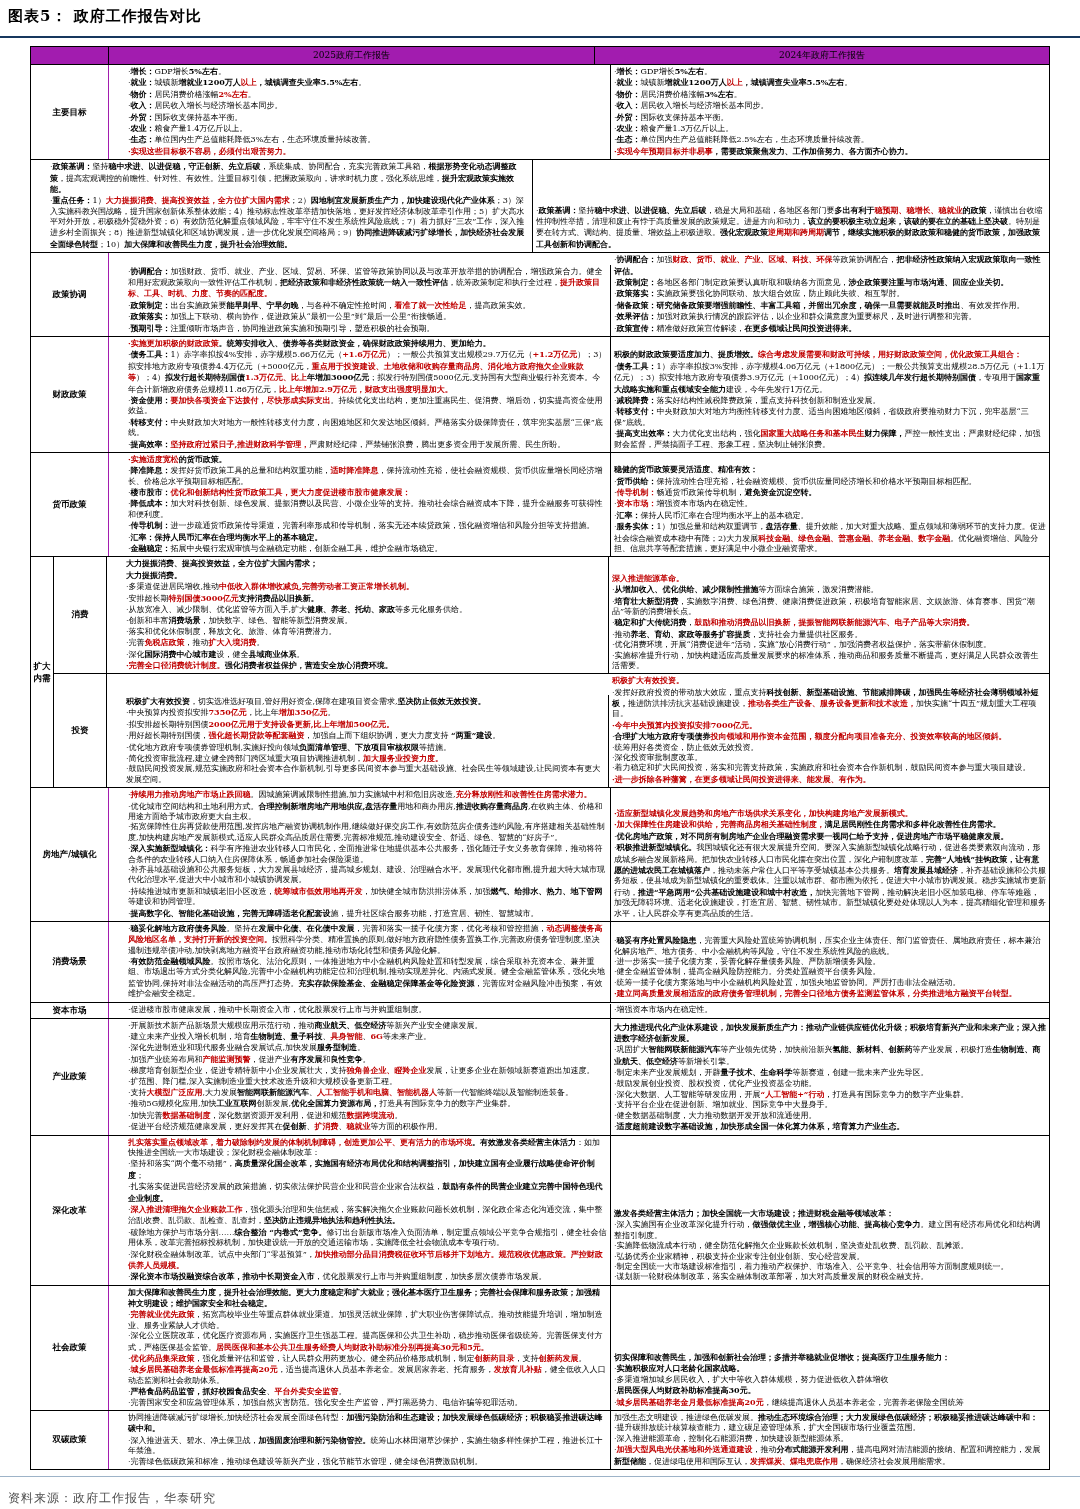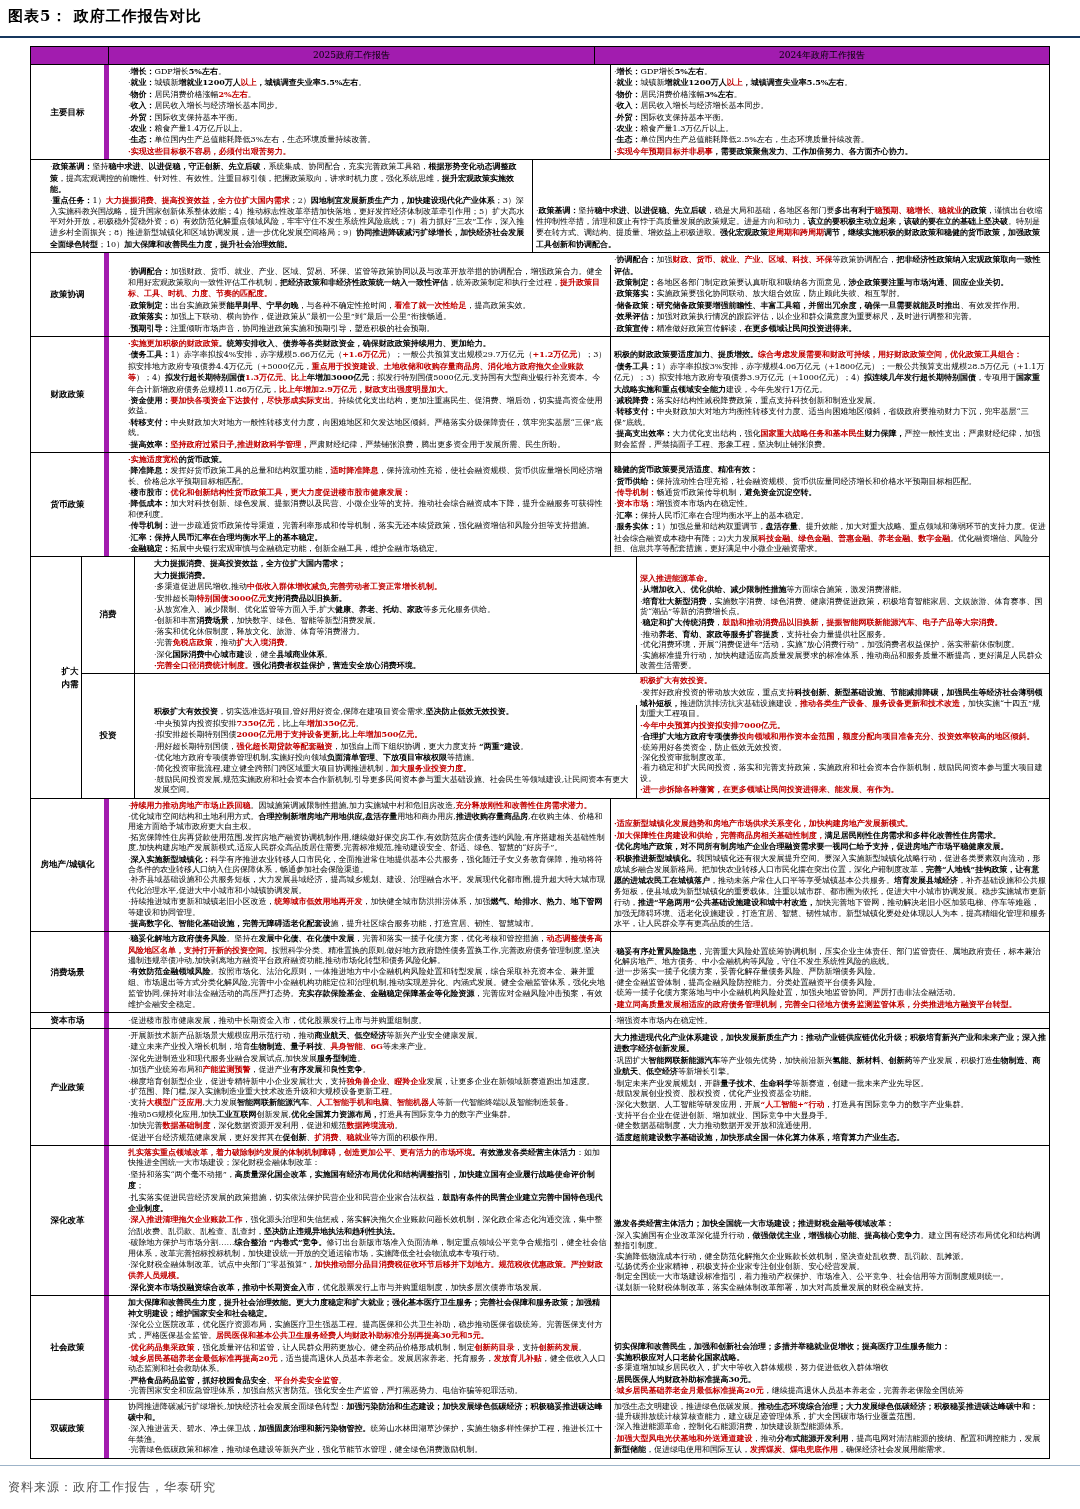--- a/index.html
+++ b/index.html
@@ -10,34 +10,34 @@
   .title-rule{border:none;border-top:2px solid #17375e;margin:1px 0 8px 0;}
   .tbl{margin-left:30px;width:1020px;border:1px solid #000;box-sizing:border-box;}
   .hdr{display:flex;background:#a21caf;border-bottom:1px solid #000;font-weight:normal;
        font-size:9px;text-align:center;}
   .hdr .spacer{width:78px;border-right:1px solid #000;box-sizing:border-box;}
   .hdr .hc{padding:2px 0;box-sizing:border-box;}
   .hdr .hc1{width:486px;border-right:1px solid #000;}
   .hdr .hc2{flex:1;}
   .srow{display:flex;border-bottom:1px solid #000;}
   .srow:last-child{border-bottom:none;}
-  .lbl{width:78px;min-width:78px;border-right:5px solid #a21caf;box-sizing:border-box;
+  .lbl{width:78px;min-width:78px;border-right:1px solid #a21caf;box-sizing:border-box;
        display:flex;align-items:center;justify-content:center;text-align:center;
        font-weight:bold;font-size:8.5px;padding:2px;line-height:1.3;}
   .cells{flex:1;display:flex;align-items:flex-end;margin-left:16px;}
   .cell{padding:1px 3px 2px 3px;font-size:8px;line-height:1.3;box-sizing:border-box;}
   .c1{width:486px;min-width:486px;border-right:1px solid #000;}
   .c2{flex:1;}
   .ln{margin:0;}
   .rd{color:#c00000;font-weight:bold;}
   .bd{font-weight:bold;}
   
   .outerlbl{width:23px;min-width:23px;border-right:1px solid #000;box-sizing:border-box;
        display:flex;align-items:center;justify-content:center;font-weight:bold;
-       font-size:8.5px;word-break:break-all;text-align:center;line-height:1.5;padding:1px;margin-left:28px;}
+       font-size:8.5px;word-break:break-all;text-align:center;line-height:1.5;padding:1px;}
   .subcol{flex:1;display:flex;flex-direction:column;}
   .subrow{display:flex;border-bottom:1px solid #000;flex:1;}
   .subrow:last-child{border-bottom:none;}
   .sublbl{width:53px;min-width:53px;border-right:1px solid #000;box-sizing:border-box;
        display:flex;align-items:center;justify-content:center;font-weight:bold;
        font-size:8.5px;text-align:center;}
   .footer{margin-top:6px;border-top:1px solid #9db3c8;padding:10px 0 0 8px;}
   .footer-text{font-size:12px;color:#4d4d4d;letter-spacing:1px;}
 </style>
 </head>
@@ -299,20 +299,21 @@
               <div class="ln">·制定全国统一大市场建设标准指引，着力推动产权保护、市场准入、公平竞争、社会信用等方面制度规则统一。</div>
               <div class="ln">·谋划新一轮财税体制改革，落实金融体制改革部署，加大对高质量发展的财税金融支持。</div>
             </div>
           </div>
         </div>
         <div class="srow">
           <div class="lbl">社会政策</div>
           <div class="cells">
             <div class="cell c1">
               <div class="ln"><span class="bd">加大保障和改善民生力度，提升社会治理效能。更大力度稳定和扩大就业；强化基本医疗卫生服务；完善社会保障和服务政策；加强精神文明建设；维护国家安全和社会稳定。</span></div>
+              <div class="ln">·<span class="rd">完善就业优先政策</span>，拓宽高校毕业生等重点群体就业渠道。加强灵活就业保障，扩大职业伤害保障试点。推动技能提升培训，增加制造业、服务业紧缺人才供给。</div>
               <div class="ln">·深化公立医院改革，优化医疗资源布局，实施医疗卫生强基工程。提高医保和公共卫生补助，稳步推动医保省级统筹。完善医保支付方式，严格医保基金监管。<span class="rd">居民医保和基本公共卫生服务经费人均财政补助标准分别再提高30元和5元。</span></div>
               <div class="ln">·<span class="rd">优化药品集采政策</span>，强化质量评估和监管，让人民群众用药更放心。健全药品价格形成机制，制定<span class="rd">创新药目录</span>，支持<span class="rd">创新药发展</span>。</div>
               <div class="ln">·<span class="rd">城乡居民基础养老金最低标准再提高20元</span>，适当提高退休人员基本养老金。发展居家养老、托育服务，<span class="rd">发放育儿补贴</span>，健全低收入人口动态监测和社会救助体系。</div>
               <div class="ln">·<span class="bd">严格食品药品监管，抓好校园食品安全</span>、<span class="rd">平台外卖安全监管</span>。</div>
               <div class="ln">·完善国家安全和应急管理体系，加强自然灾害防范。强化安全生产监管，严打黑恶势力、电信诈骗等犯罪活动。</div>
             </div>
             <div class="cell c2">
               <div class="ln"><span class="bd">切实保障和改善民生，加强和创新社会治理；多措并举稳就业促增收；提高医疗卫生服务能力：</span></div>
               <div class="ln">·<span class="bd">实施积极应对人口老龄化国家战略。</span></div>
               <div class="ln">·多渠道增加城乡居民收入，扩大中等收入群体规模，努力促进低收入群体增收</div>

